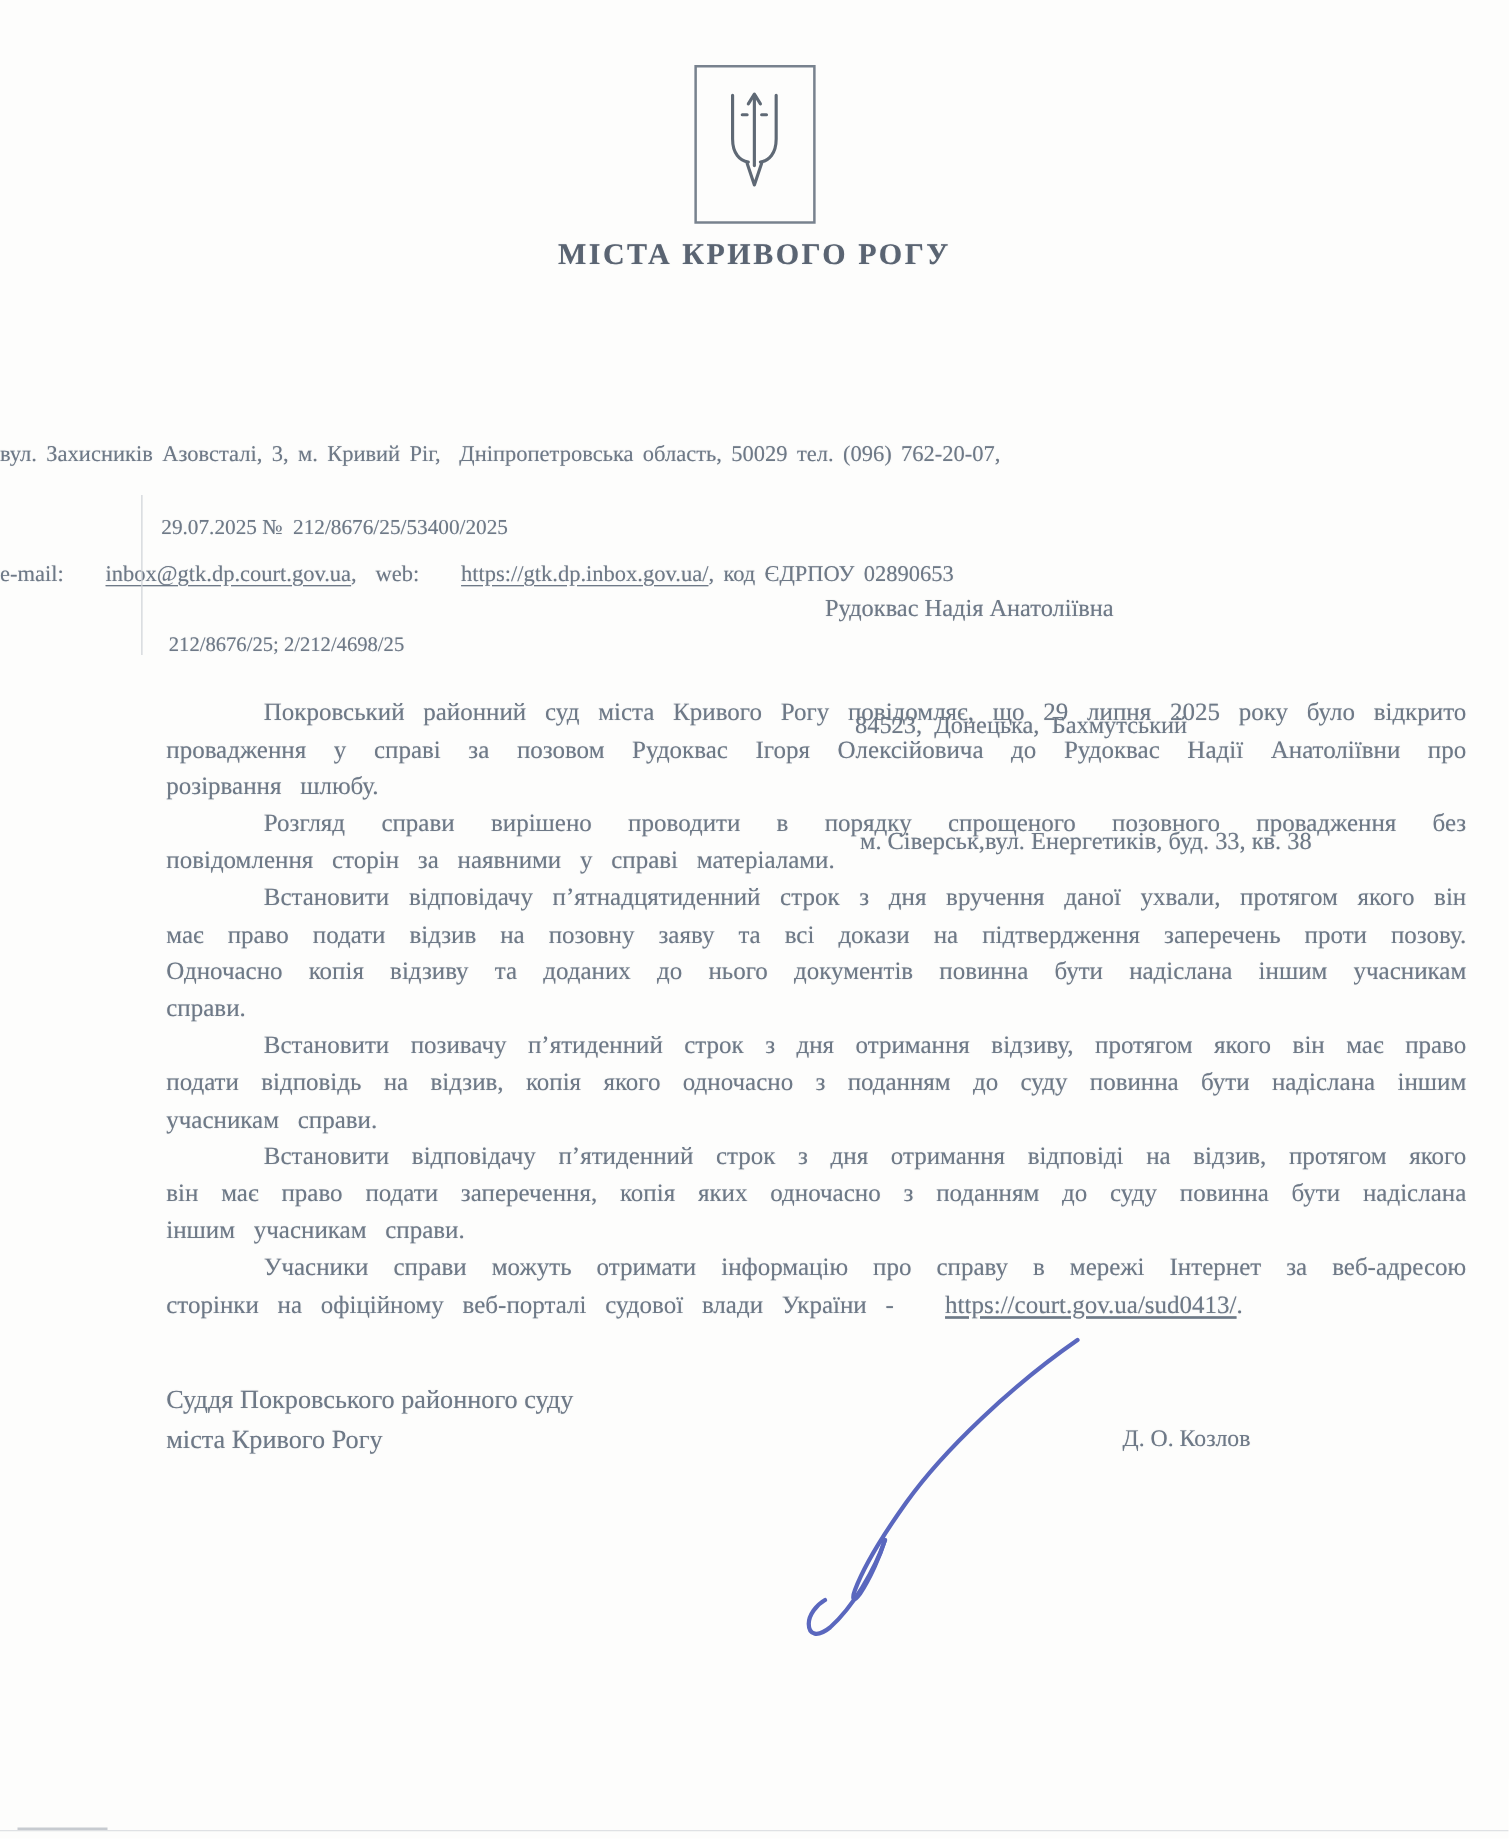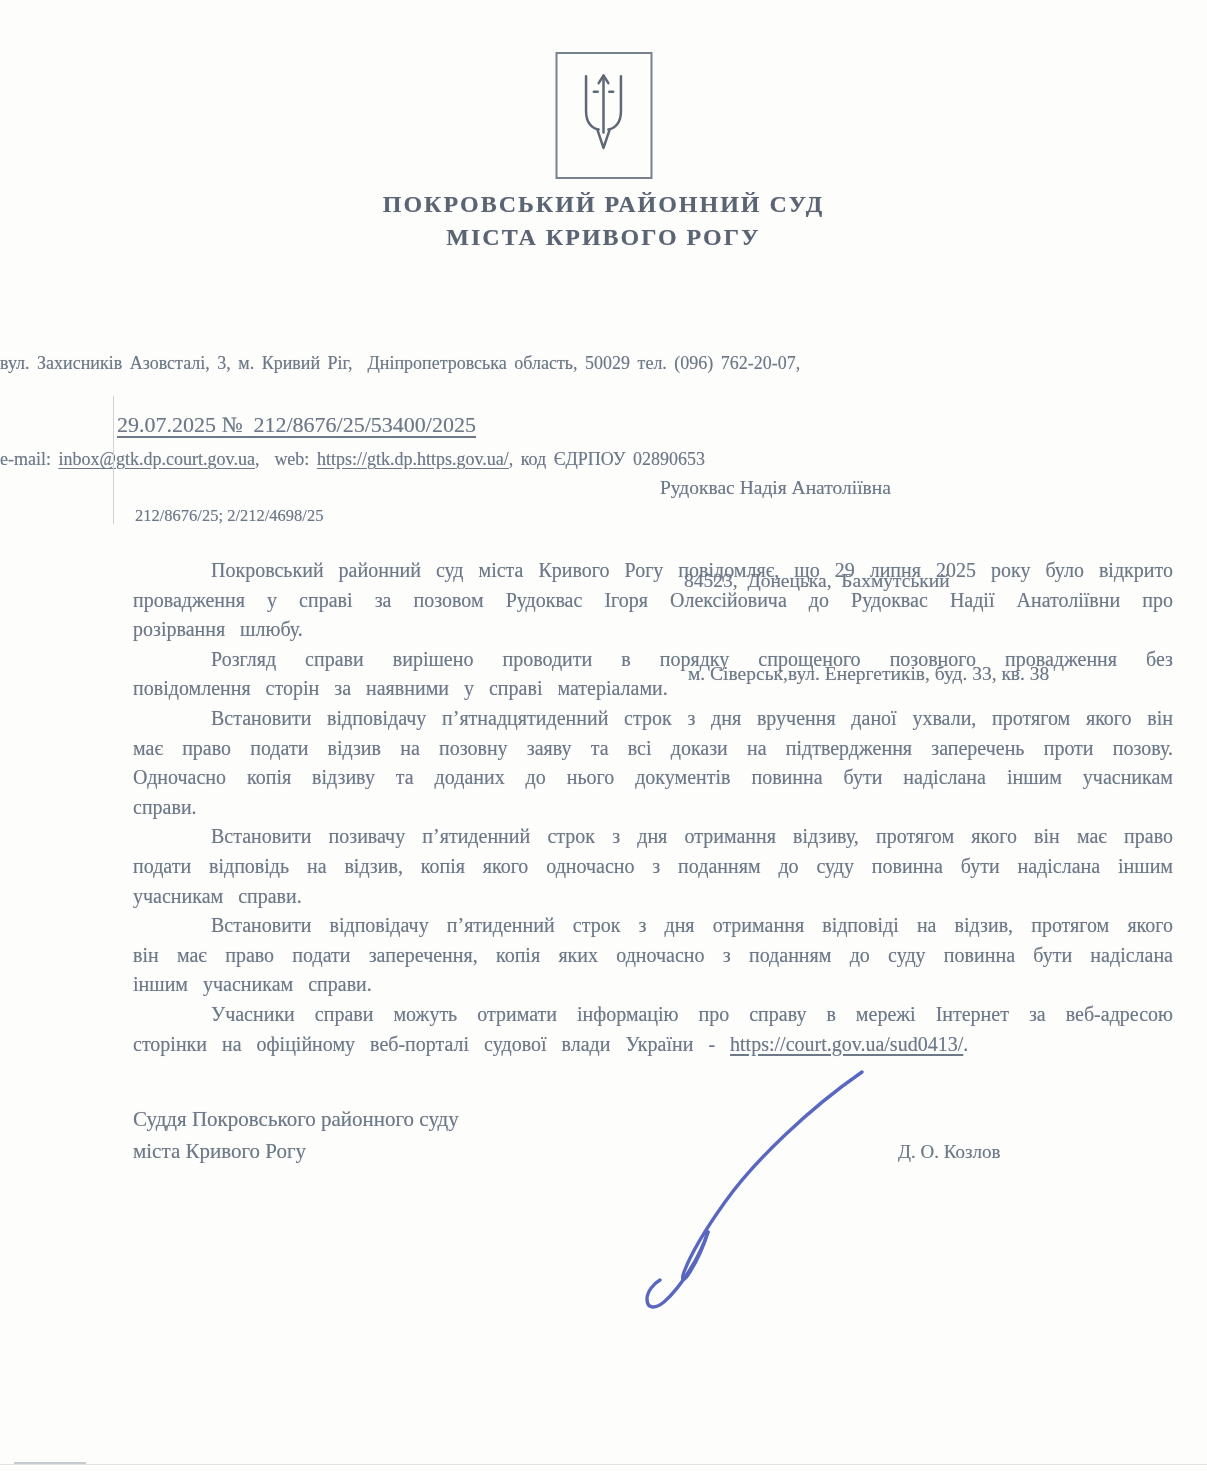--- a/index.html
+++ b/index.html
@@ -42,29 +42,28 @@
   
   .address {
     position: absolute;
     top: 283px; left: 0; width: 100%;
     text-align: left;
     font-size: 18px;
     line-height: 32px;
     word-spacing: 3px;
     white-space: pre-wrap;
   }
-  .link { text-decoration: underline; text-underline-offset: 3px; cursor: pointer; }
+  .link { text-decoration: underline; text-underline-offset: 3px; cursor: pointer; margin-left: 26px; }
 
   
   .date-line {
     position: absolute;
-    left: 117px; top: 412px;
-    font-size: 22px;
+    left: 129px; top: 412px;
+    font-size: 17px;
     white-space: pre-wrap;
-    text-decoration: underline;
     text-underline-offset: 4px;
   }
   .recipient {
     position: absolute;
     left: 660px; top: 410px;
     font-size: 19.5px;
     line-height: 31px;
     white-space: pre-wrap;
   }
   .recipient .r2 { padding-left: 24px; }
@@ -141,27 +140,26 @@
       <path d="M 32 6 L 32 64"></path>
       <path d="M 27 13 L 32 5 L 37 13"></path>
       <path d="M 14 6 L 14 42 C 14 54 20 60 27 61"></path>
       <path d="M 50 6 L 50 42 C 50 54 44 60 37 61"></path>
       <path d="M 26 62 L 32 80 L 38 62"></path>
       <path d="M 22 22 L 26 22 M 38 22 L 42 22"></path>
     </svg>
   </div>
 
   <div class="court-title">
-    <div>ПОКРОВСЬКИЙ РАЙОННИЙ СУД</div>
     <div>МІСТА КРИВОГО РОГУ</div>
   </div>
 
   <div class="address">
     <div>вул. Захисників Азовсталі, 3, м. Кривий Ріг,  Дніпропетровська область, 50029 тел. (096) 762-20-07,</div>
-    <div><span>e-mail: </span><span class="link">inbox@gtk.dp.court.gov.ua</span><span>,  web: </span><span class="link">https://gtk.dp.https.gov.ua/</span><span>, код ЄДРПОУ 02890653</span></div>
+    <div><span>e-mail: </span><span class="link">inbox@gtk.dp.court.gov.ua</span><span>,  web: </span><span class="link">https://gtk.dp.inbox.gov.ua/</span><span>, код ЄДРПОУ 02890653</span></div>
   </div>
 
   <div class="date-line">29.07.2025 №  212/8676/25/53400/2025</div>
 
   <div class="recipient">
     <div class="r1">Рудоквас Надія Анатоліївна</div>
     <div class="r2">84523,  Донецька,  Бахмутський</div>
     <div class="r3">м. Сіверськ,вул. Енергетиків, буд. 33, кв. 38</div>
   </div>
 

